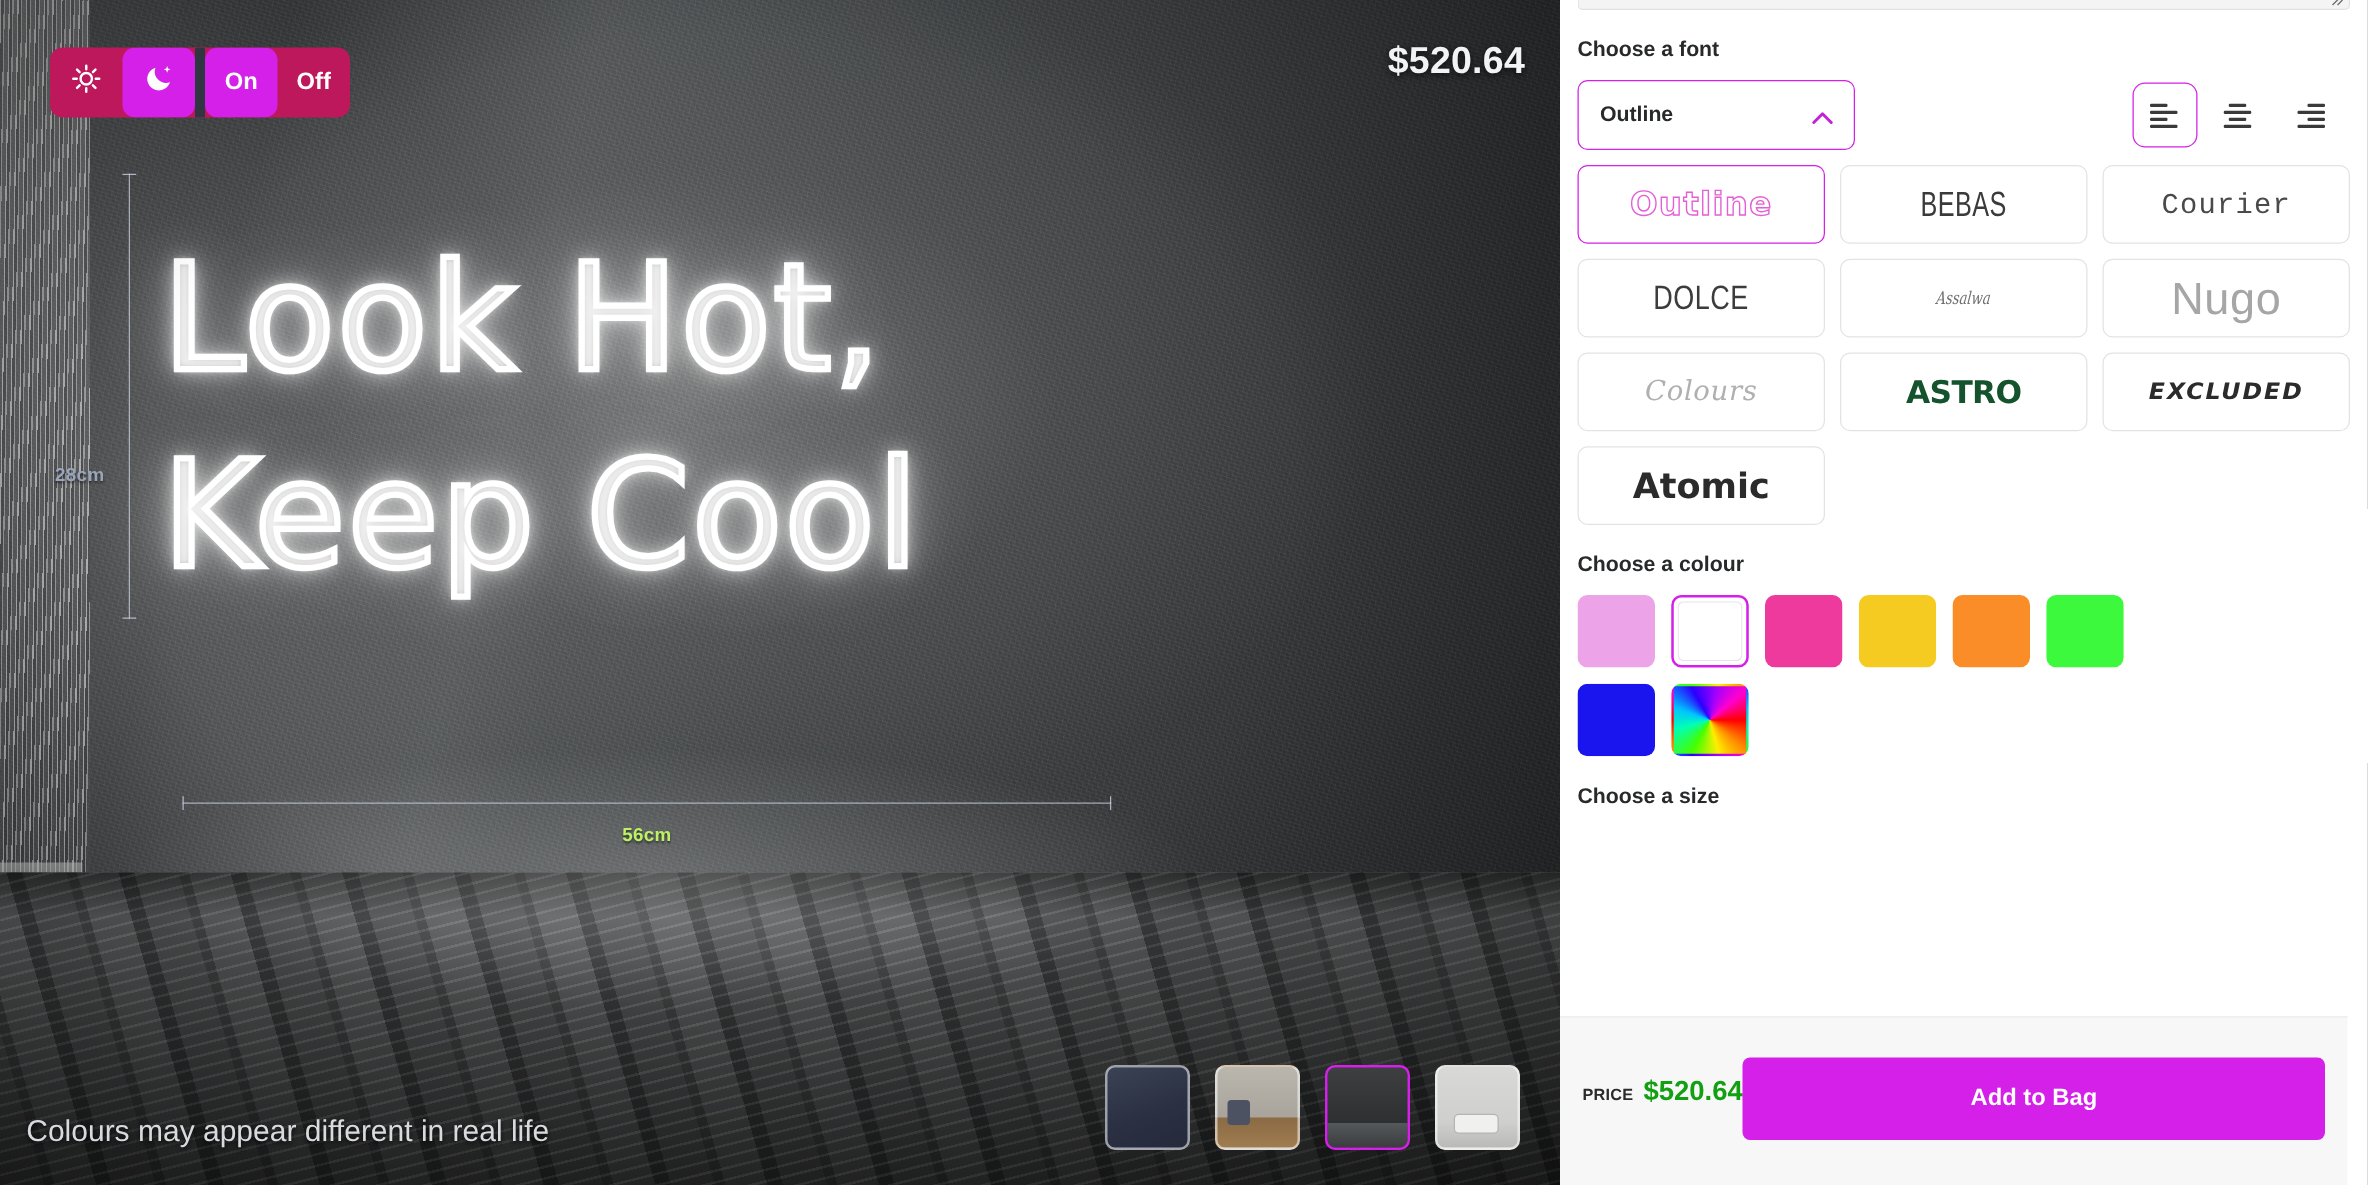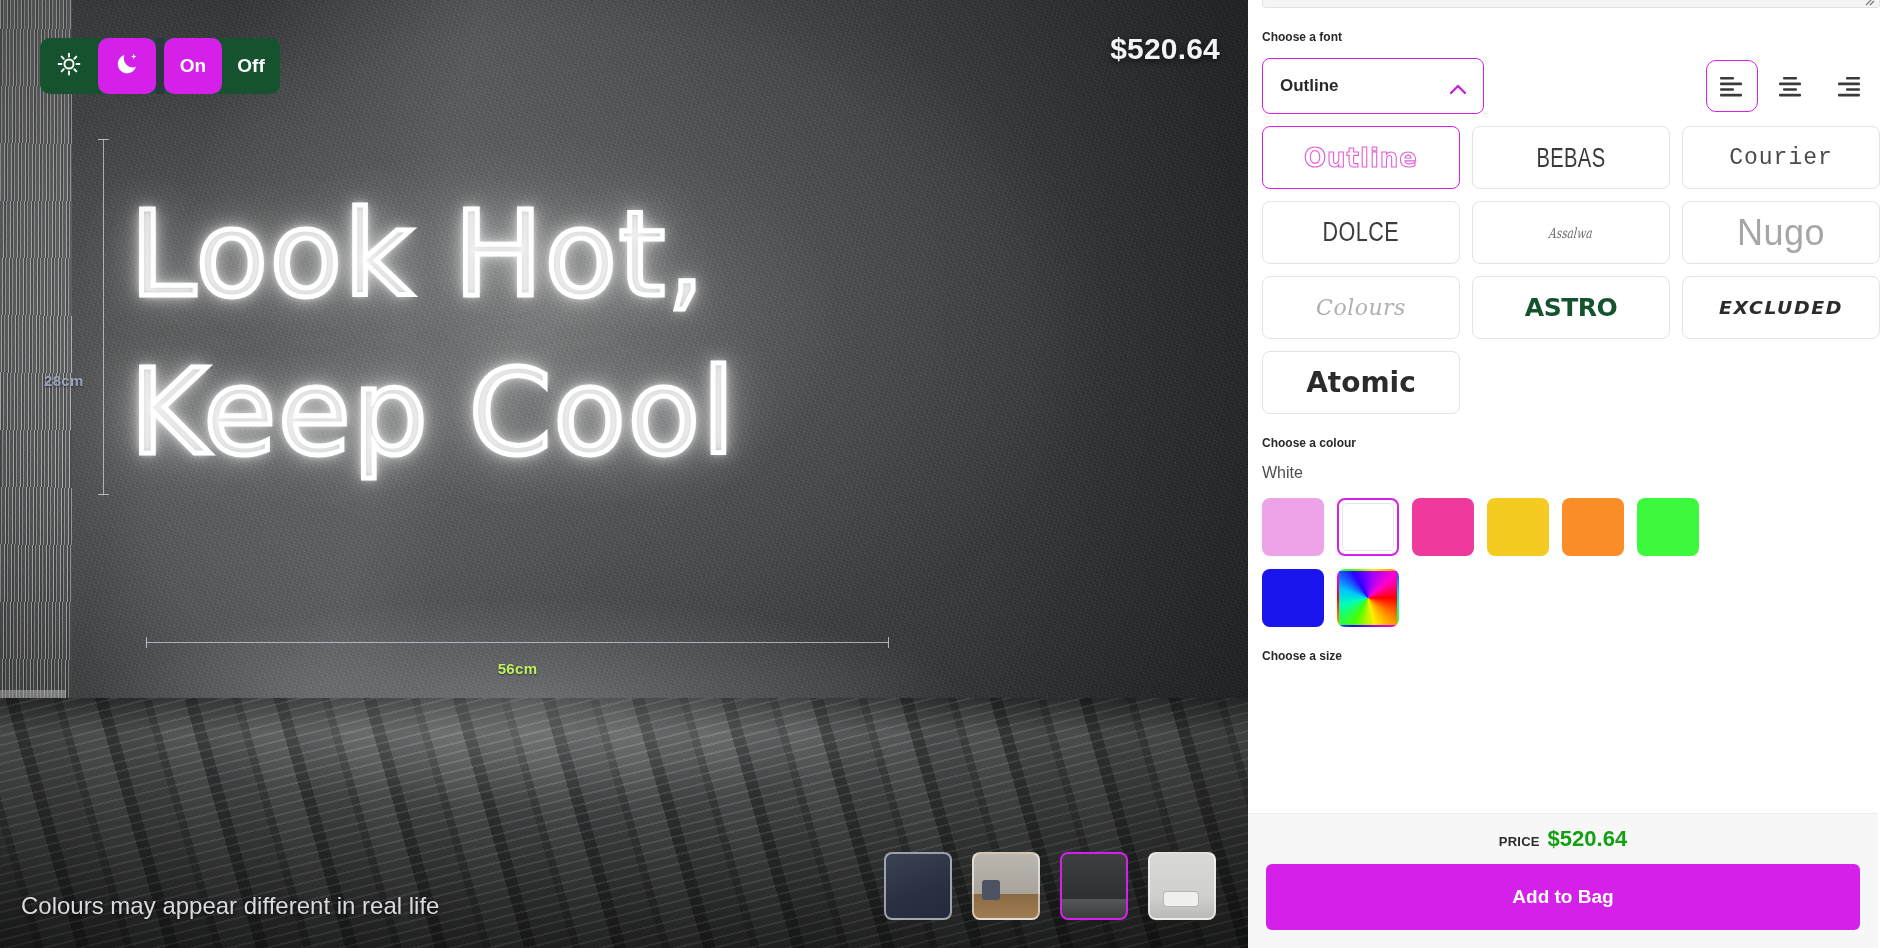--- a/index.html
+++ b/index.html
@@ -166,21 +166,21 @@
     text-shadow: 0 1px 2px rgba(0,0,0,.55);
   }
 
   
   .toolbar {
     position: absolute;
     left: 40px; top: 38px;
     height: 56px;
     display: flex;
     align-items: center;
-    background: #14532d;
+    background: #be185d;
     border-radius: 10px;
     overflow: hidden;
   }
   .tb-btn {
     height: 56px;
     min-width: 58px;
     display: flex;
     align-items: center;
     justify-content: center;
     cursor: pointer;
@@ -269,21 +269,21 @@
     position: relative;
   }
   .resize-grip {
     position: absolute;
     right: 4px; bottom: 3px;
     width: 12px; height: 12px;
     color: #6f6f6f;
   }
 
   .section-label {
-    font-size: 12px;
+    font-size: 17px;
     font-weight: 700;
     color: #27292b;
     margin: 22px 0 14px 0;
   }
 
   .font-row {
     display: flex;
     align-items: center;
     justify-content: space-between;
   }
@@ -389,21 +389,21 @@
 
   
   .footer {
     position: absolute;
     left: 0; right: 16px; bottom: 0;
     height: 135px;
     background: #f7f7f7;
     border-top: 1px solid #ececec;
     padding: 12px 18px 16px 18px;
     display: flex;
-    flex-direction: column;
+    flex-direction: row;
     align-items: center;
   }
   .footer-price {
     display: flex;
     align-items: baseline;
     gap: 8px;
     margin-bottom: 12px;
   }
   .price-kicker {
     font-size: 13px;
@@ -564,21 +564,20 @@
           </div>
         <div class="font-card">
             <span class="f-excl">EXCLUDED</span>
           </div>
         <div class="font-card">
             <span class="f-atomic">Atomic</span>
           </div>
       </div>
 
       <div class="section-label">Choose a colour</div>
-      <div class="colour-name">White</div>
 
       <div class="swatch-grid">
         <div class="swatch" style="background:#eda3e8"></div>
         <div class="swatch selected">
             <div class="swatch-inner" style="background:#ffffff;box-shadow:0 0 0 1px #e6e6e6 inset"></div>
           </div>
         <div class="swatch" style="background:#ee3a9d"></div>
         <div class="swatch" style="background:#f5cb21"></div>
         <div class="swatch" style="background:#fa8d28"></div>
         <div class="swatch" style="background:#3df93d"></div>

